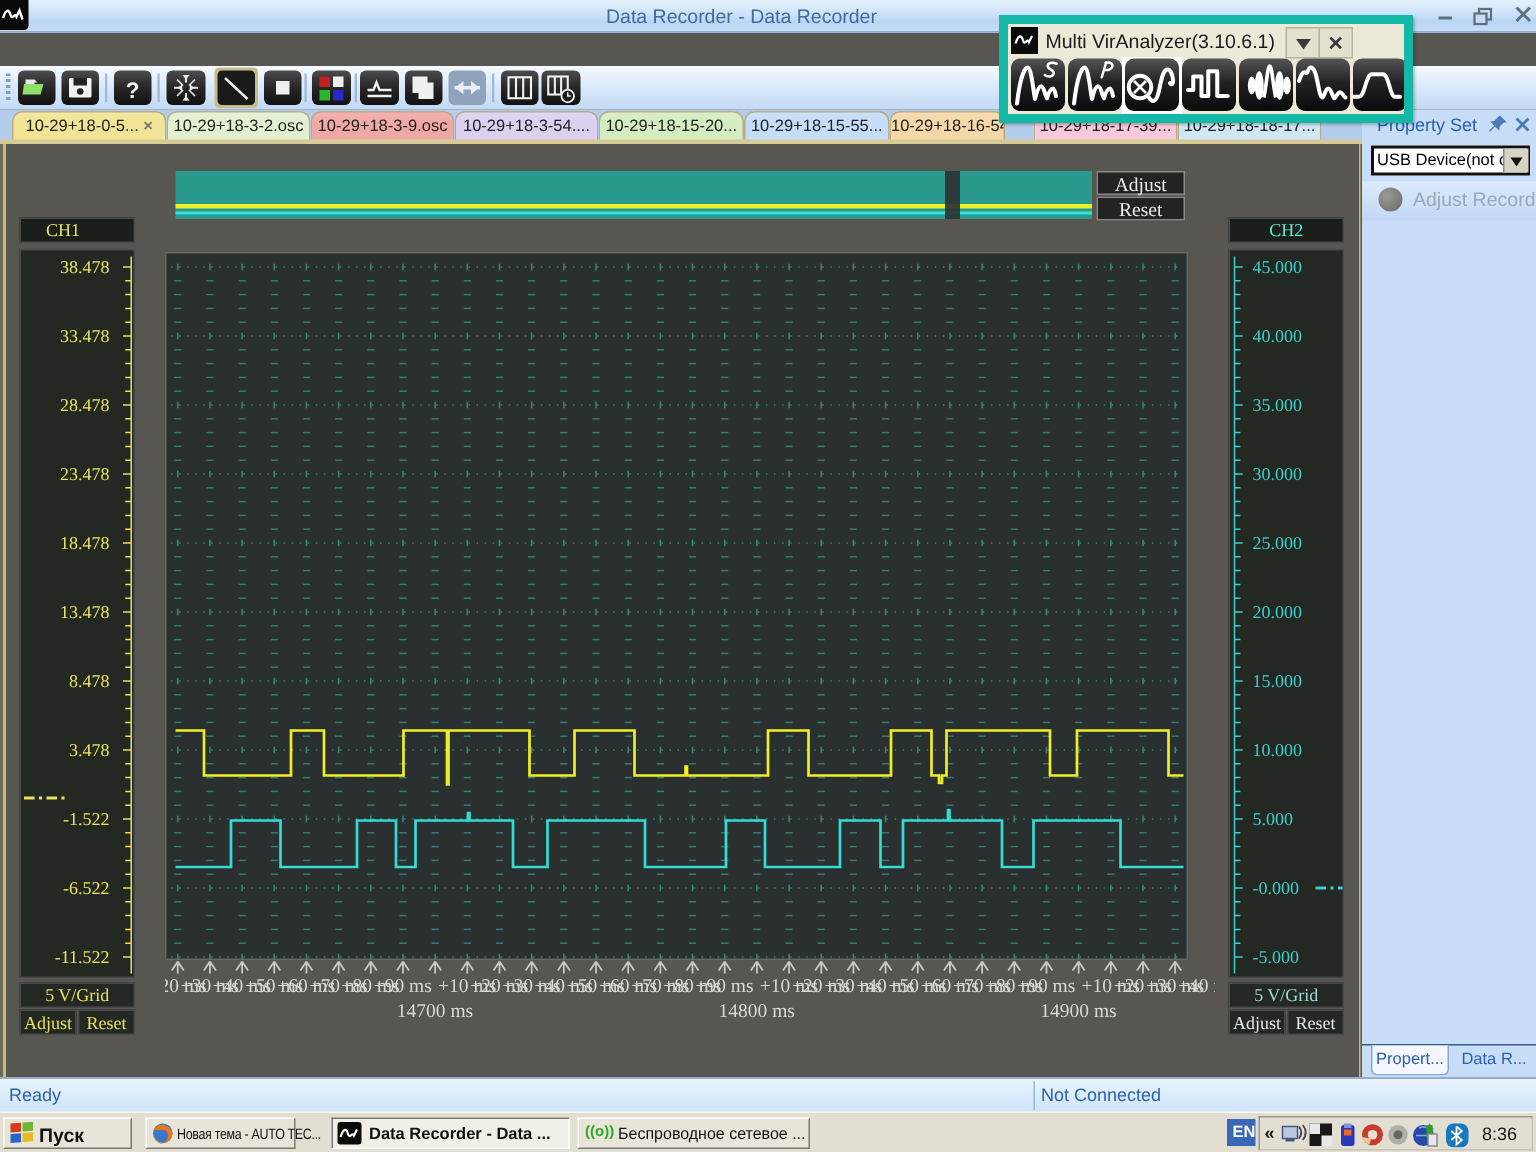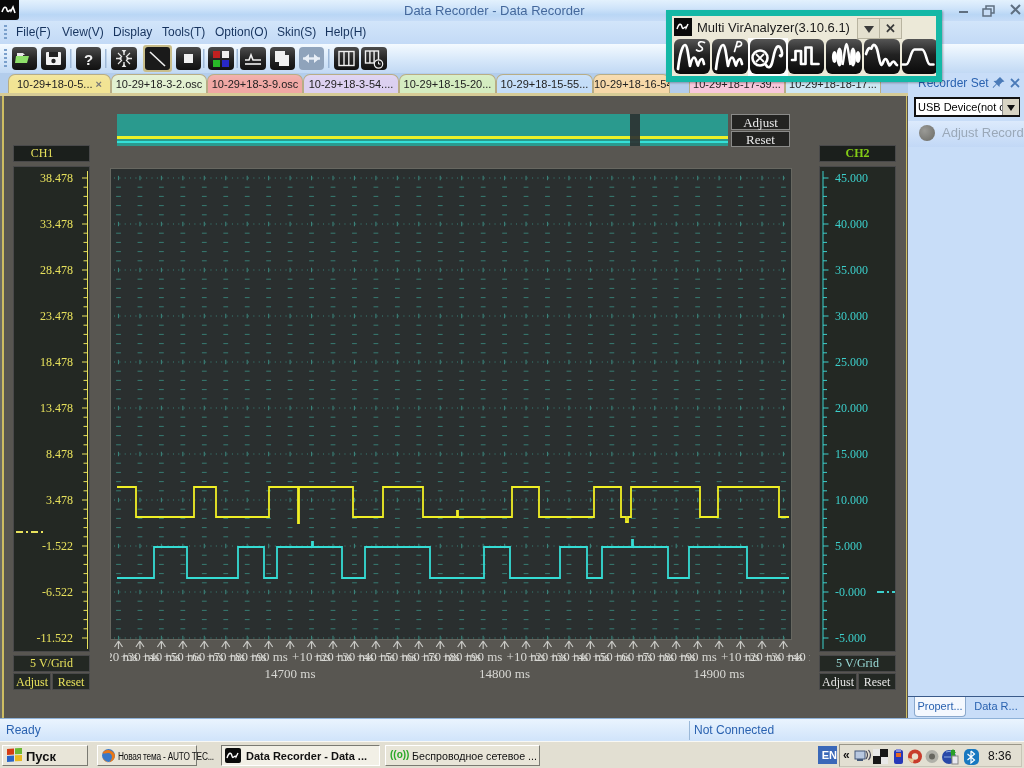--- a/index.html
+++ b/index.html
@@ -22,32 +22,20 @@
   </div>
   <div class="abs" style="left:404px;top:3px;width:300px;height:16px;color:#44689c;font-size:13px;">Data Recorder - Data Recorder</div>
 
   <svg class="abs" style="left:953px;top:0;" width="71" height="20">
     <path d="M6 12 h9" stroke="#5f6f80" stroke-width="2"></path>
     <rect x="33" y="6" width="8" height="7" fill="none" stroke="#5f6f80" stroke-width="1.5"></rect>
     <rect x="30" y="9" width="8" height="7" fill="#c7dcf5" stroke="#5f6f80" stroke-width="1.5"></rect>
     <path d="M58 5 l9 9 M67 5 l-9 9" stroke="#5f6f80" stroke-width="2"></path>
   </svg>
 
-  <div class="abs" style="left:0;top:21px;width:1024px;height:23px;background:linear-gradient(#d2e5fa,#c3daf6);">
-    <div class="abs" style="left:4px;top:4px;width:3px;height:15px;background:repeating-linear-gradient(#7aa0cc 0 2px,transparent 2px 4px);"></div>
-    <div style="position:absolute;top:4px;left:0;width:100%;color:#16335e;font-size:12px;">
-      <span style="position:absolute;left:16px;">File(F)</span>
-      <span style="position:absolute;left:62px;">View(V)</span>
-      <span style="position:absolute;left:113px;">Display</span>
-      <span style="position:absolute;left:162px;">Tools(T)</span>
-      <span style="position:absolute;left:215px;">Option(O)</span>
-      <span style="position:absolute;left:277px;">Skin(S)</span>
-      <span style="position:absolute;left:325px;">Help(H)</span>
-    </div>
-  </div>
 
   <div class="abs" style="left:0;top:44px;width:1024px;height:29px;background:linear-gradient(#f4faff,#d4e6f9 60%,#c2d9f4);">
     <div class="abs" style="left:4px;top:5px;width:3px;height:19px;background:repeating-linear-gradient(#7aa0cc 0 2px,transparent 2px 4px);"></div>
     <svg class="abs" style="left:0;top:0" width="400" height="29">
       <defs>
         <linearGradient id="btn" x1="0" y1="0" x2="0" y2="1">
           <stop offset="0" stop-color="#4c4c4c"></stop>
             <stop offset="0.5" stop-color="#262626"></stop>
             <stop offset="1" stop-color="#111"></stop>
         </linearGradient>
@@ -223,21 +211,21 @@
       <line x1="74.5" y1="472" x2="69" y2="472" stroke="#e8e25c" stroke-width="1"></line>
       <text x="60" y="476" font-size="12" fill="#e8e25c" text-anchor="end" font-family="Liberation Serif">-11.522</text>
       <line x1="3" y1="366" x2="30" y2="366" stroke="#e8e25c" stroke-width="2" stroke-dasharray="7 3 2 3"></line>
     </svg>
   <div class="abs" style="left:13px;top:655px;width:77px;height:17px;background:#232823;border:1px solid #49494a;box-sizing:border-box;"></div>
   <div class="abs serif" style="left:13px;top:656px;width:77px;text-align:center;color:#e8e25c;font-size:12px;">5 V/Grid</div>
   <div class="abs serif" style="left:13px;top:673px;width:38px;height:17px;background:#232823;border:1px solid #49494a;color:#e8e25c;font-size:12px;text-align:center;line-height:16px;box-sizing:border-box;">Adjust</div>
   <div class="abs serif" style="left:52px;top:673px;width:38px;height:17px;background:#232823;border:1px solid #49494a;color:#e8e25c;font-size:12px;text-align:center;line-height:16px;box-sizing:border-box;">Reset</div>
 
   <div class="abs" style="left:819px;top:145px;width:77px;height:17px;background:#1b1f1c;border:1px solid #49494a;box-sizing:border-box;"></div>
-  <div class="abs serif" style="left:819px;top:146px;width:77px;text-align:center;color:#84cc16;font-size:12px;font-weight:bold;">CH2</div>
+  <div class="abs serif" style="left:819px;top:146px;width:77px;text-align:center;color:#5eead4;font-size:12px;">CH2</div>
   <div class="abs" style="left:819px;top:166px;width:77px;height:486px;background:#232823;border:1px solid #49494a;box-sizing:border-box;"></div>
   <svg class="abs" style="left:819px;top:166px;" width="77" height="486" id="ch2scale">
       <line x1="4" y1="5" x2="4" y2="483" stroke="#3cd0cc" stroke-width="1"></line>
       <line x1="4" y1="12" x2="9.5" y2="12" stroke="#3cd0cc" stroke-width="1"></line>
       <text x="16" y="16" font-size="12" fill="#3cd0cc" text-anchor="start" font-family="Liberation Serif">45.000</text>
       <line x1="4" y1="21.2" x2="8" y2="21.2" stroke="#3cd0cc" stroke-width="1"></line>
       <line x1="4" y1="30.4" x2="8" y2="30.4" stroke="#3cd0cc" stroke-width="1"></line>
       <line x1="4" y1="39.599999999999994" x2="8" y2="39.599999999999994" stroke="#3cd0cc" stroke-width="1"></line>
       <line x1="4" y1="48.8" x2="8" y2="48.8" stroke="#3cd0cc" stroke-width="1"></line>
       <line x1="4" y1="58" x2="9.5" y2="58" stroke="#3cd0cc" stroke-width="1"></line>
@@ -2015,21 +2003,21 @@
       <text x="630.45" y="21" font-size="13" fill="#d8d8d4" text-anchor="middle" font-family="Liberation Serif">+10 ms</text>
       <text x="651.9" y="21" font-size="13" fill="#d8d8d4" text-anchor="middle" font-family="Liberation Serif">+20 ms</text>
       <text x="673.35" y="21" font-size="13" fill="#d8d8d4" text-anchor="middle" font-family="Liberation Serif">+30 ms</text>
       <text x="694.8" y="21" font-size="13" fill="#d8d8d4" text-anchor="middle" font-family="Liberation Serif">+40 ms</text>
       <text x="180" y="38" font-size="13" fill="#d8d8d4" text-anchor="middle" font-family="Liberation Serif">14700 ms</text>
       <text x="394.5" y="38" font-size="13" fill="#d8d8d4" text-anchor="middle" font-family="Liberation Serif">14800 ms</text>
       <text x="609" y="38" font-size="13" fill="#d8d8d4" text-anchor="middle" font-family="Liberation Serif">14900 ms</text>
     </svg>
 
   <div class="abs" style="left:908px;top:73px;width:116px;height:645px;background:#c8ddf8;">
-    <div class="abs" style="left:10px;top:3px;color:#2a62b0;font-size:12px;">Recorder Set</div>
+    <div class="abs" style="left:10px;top:3px;color:#2a62b0;font-size:12px;">Property Set</div>
     <svg class="abs" style="left:84px;top:3px;" width="14" height="14">
       <path d="M8 1 l4.5 4.5 l-2.2 0.4 l-2.5 2.5 l-0.4 2.6 l-2.7 -2.7 l-3.4 3.6 l-0.7 -0.7 l3.6 -3.4 l-2.7 -2.7 l2.6 -0.4 l2.5 -2.5 z" fill="#4a7ab8"></path>
     </svg>
     <svg class="abs" style="left:101px;top:4px;" width="12" height="12">
       <path d="M2 2 l8 8 M10 2 l-8 8" stroke="#4a7ab8" stroke-width="1.8"></path>
     </svg>
 
     <div class="abs" style="left:6px;top:24px;width:106px;height:20px;background:#fff;border:2px solid #111;box-sizing:border-box;">
       <div class="abs" style="left:2px;top:2px;font-size:11px;color:#000;white-space:nowrap;overflow:hidden;width:85px;">USB Device(not c</div>
       <div class="abs" style="left:86px;top:0;width:16px;height:16px;background:#d8d4c4;border-left:1px solid #888;">

